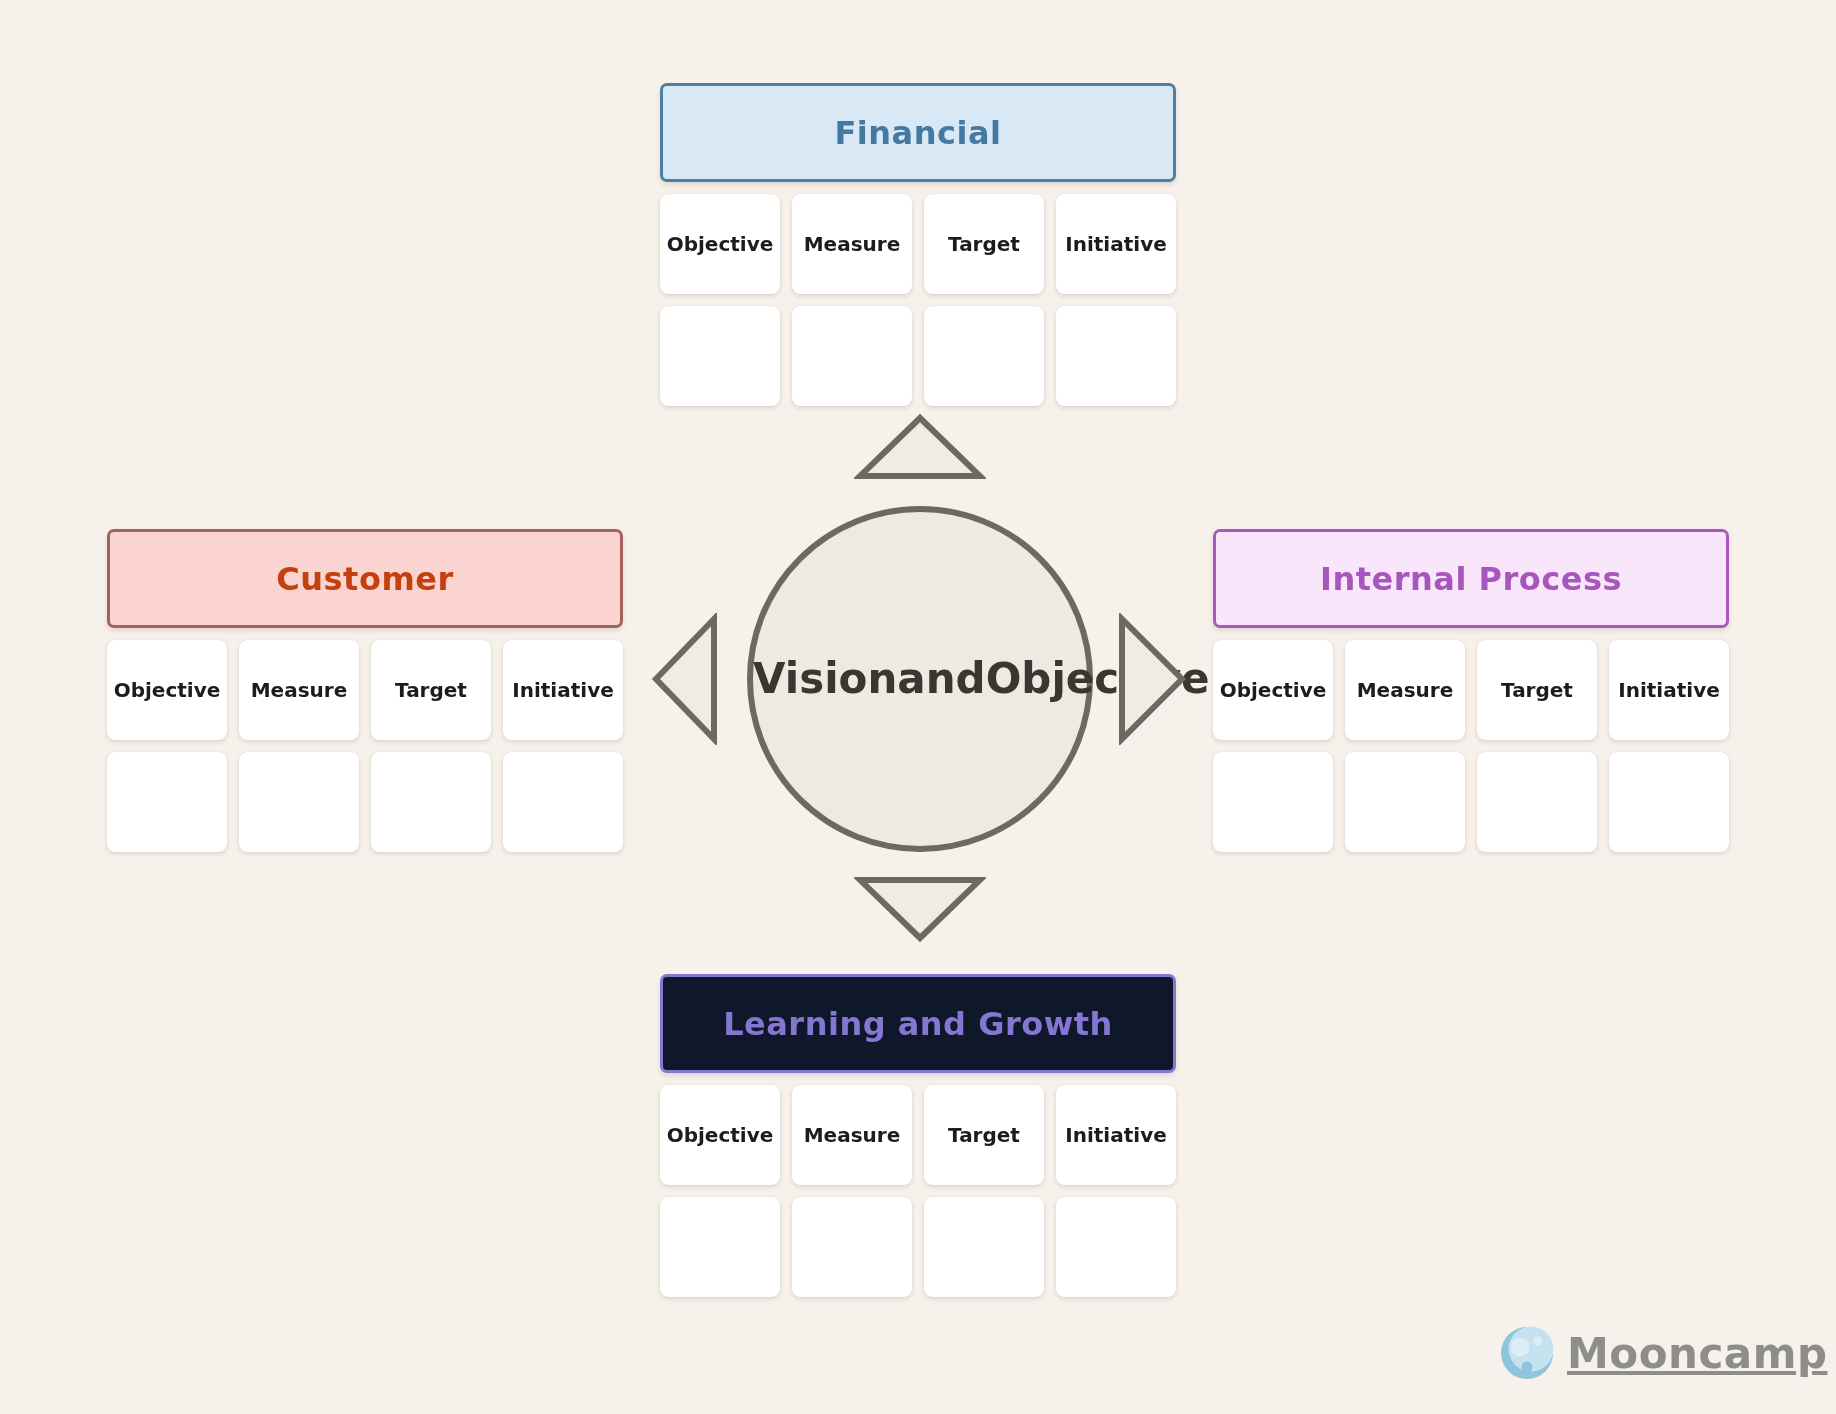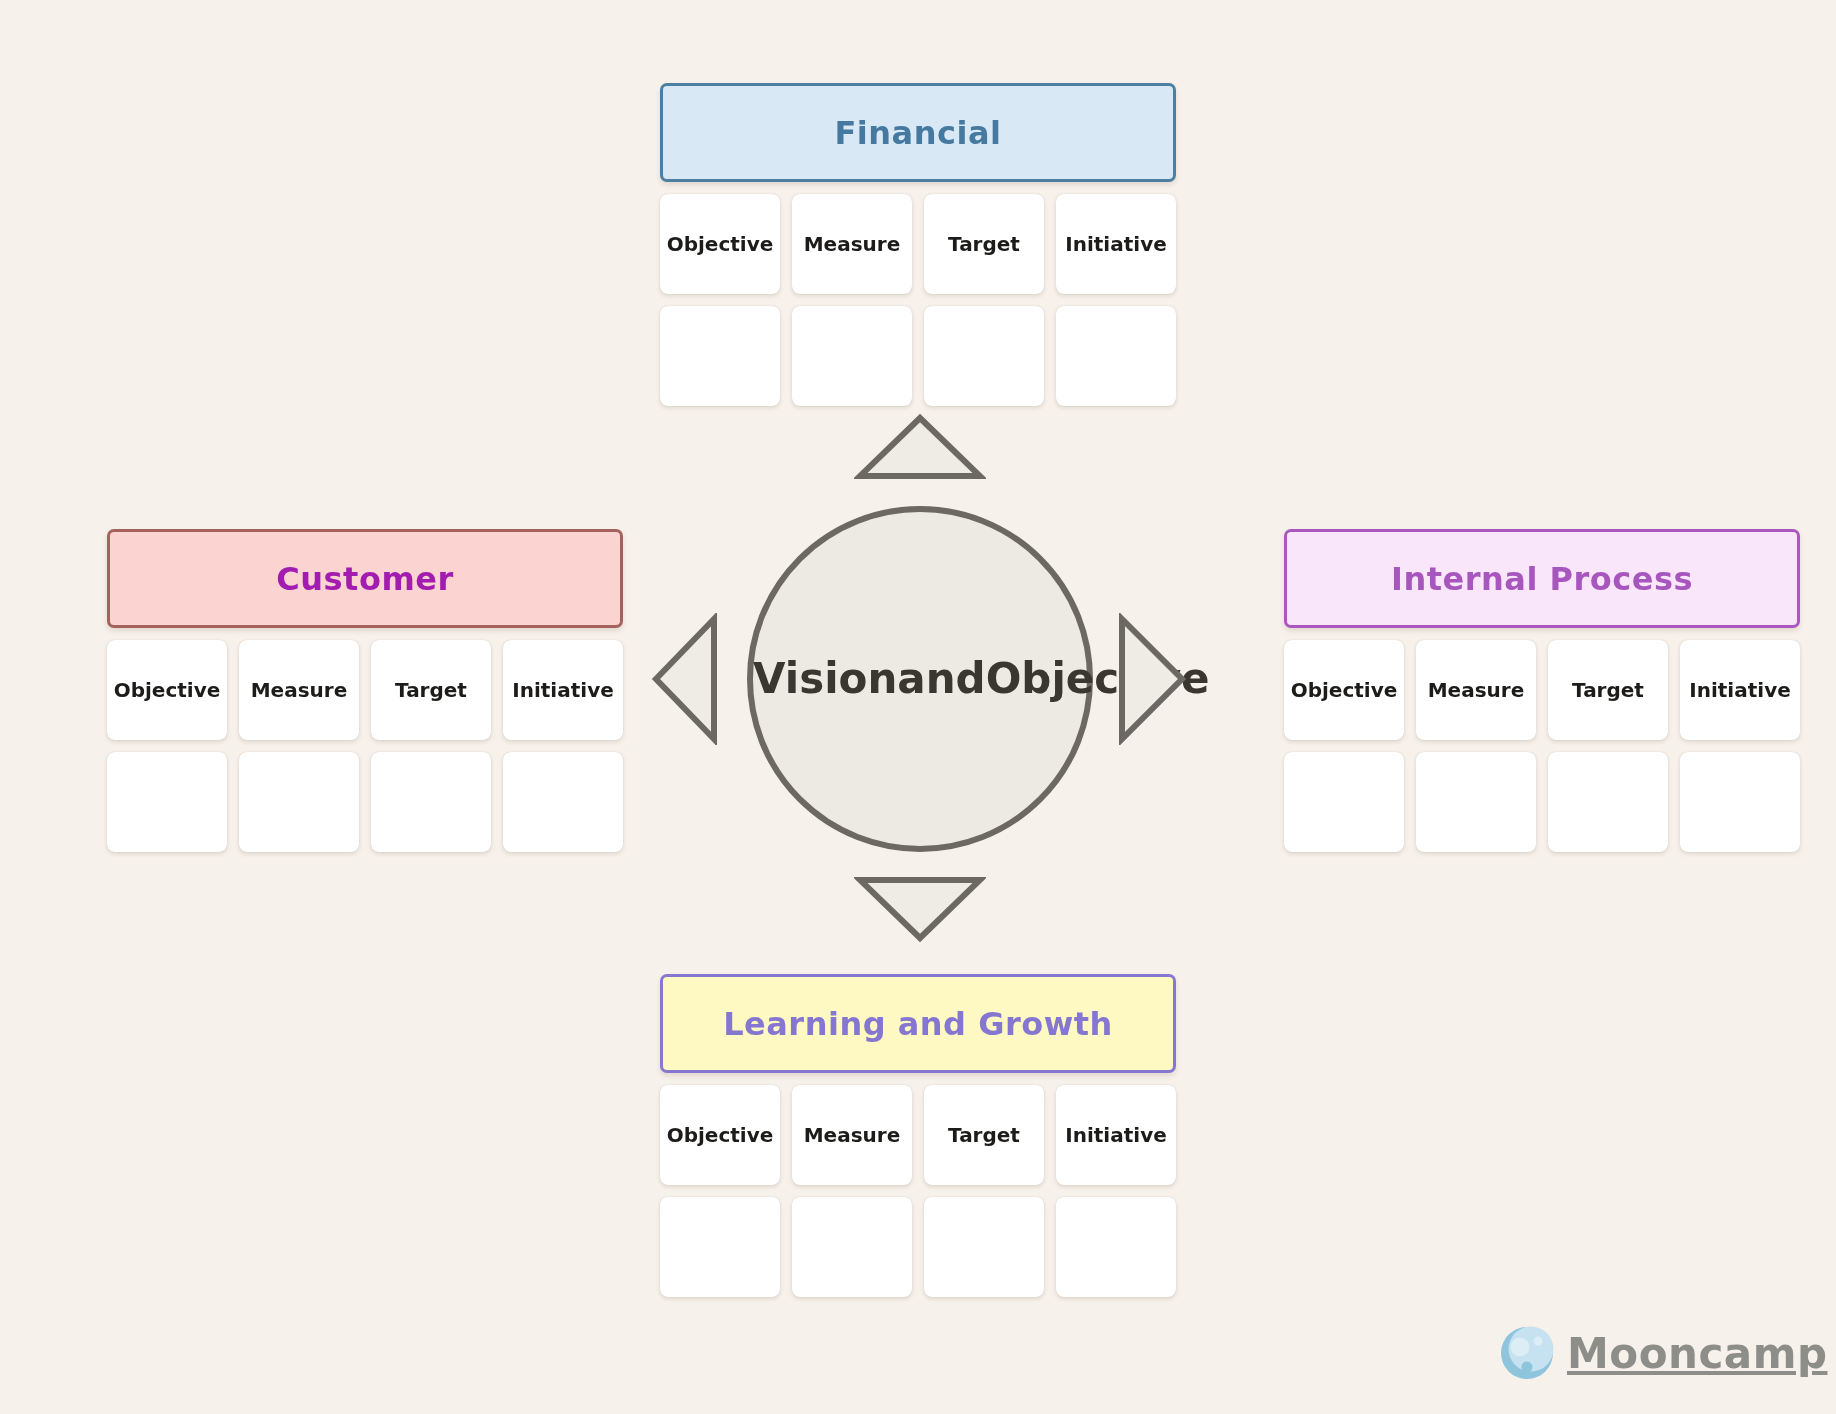--- a/index.html
+++ b/index.html
@@ -12,36 +12,36 @@
     width: 1836px;
     height: 1414px;
     background: #f7f1eb;
     overflow: hidden;
   }
 
   
   .quadrant { position: absolute; width: 516px; }
   .q-financial { left: 660px; top: 83px; }
   .q-customer  { left: 107px; top: 529px; }
-  .q-internal  { left: 1284px; top: 529px; }
+  .q-internal  { left: 1213px; top: 529px; }
   .q-learning  { left: 660px; top: 974px; }
 
   .q-header {
     box-sizing: border-box;
     width: 516px; height: 99px;
     border: 3px solid;
     border-radius: 7px;
     display: flex; align-items: center; justify-content: center;
     font-size: 32px; font-weight: bold; letter-spacing: 0.5px;
     box-shadow: 0 3px 5px rgba(130,110,90,0.18);
   }
   .q-financial .q-header { background:#d8e8f4; border-color:#4d7fa0; color:#46799f; }
-  .q-customer  .q-header { background:#fbd3d0; border-color:#a4625d; color:#a21caf; }
+  .q-customer  .q-header { background:#fbd3d0; border-color:#a4625d; color:#c2410c; }
   .q-internal  .q-header { background:#f9e6fb; border-color:#ab57c0; color:#a756bd; }
-  .q-learning  .q-header { background:#fef9c3; border-color:#8677d0; color:#8577d1; }
+  .q-learning  .q-header { background:#0f172a; border-color:#8677d0; color:#8577d1; }
 
   .q-grid {
     margin-top: 12px;
     display: grid;
     grid-template-columns: repeat(4, 120px);
     grid-template-rows: repeat(2, 100px);
     column-gap: 12px;
     row-gap: 12px;
   }
   .card {

